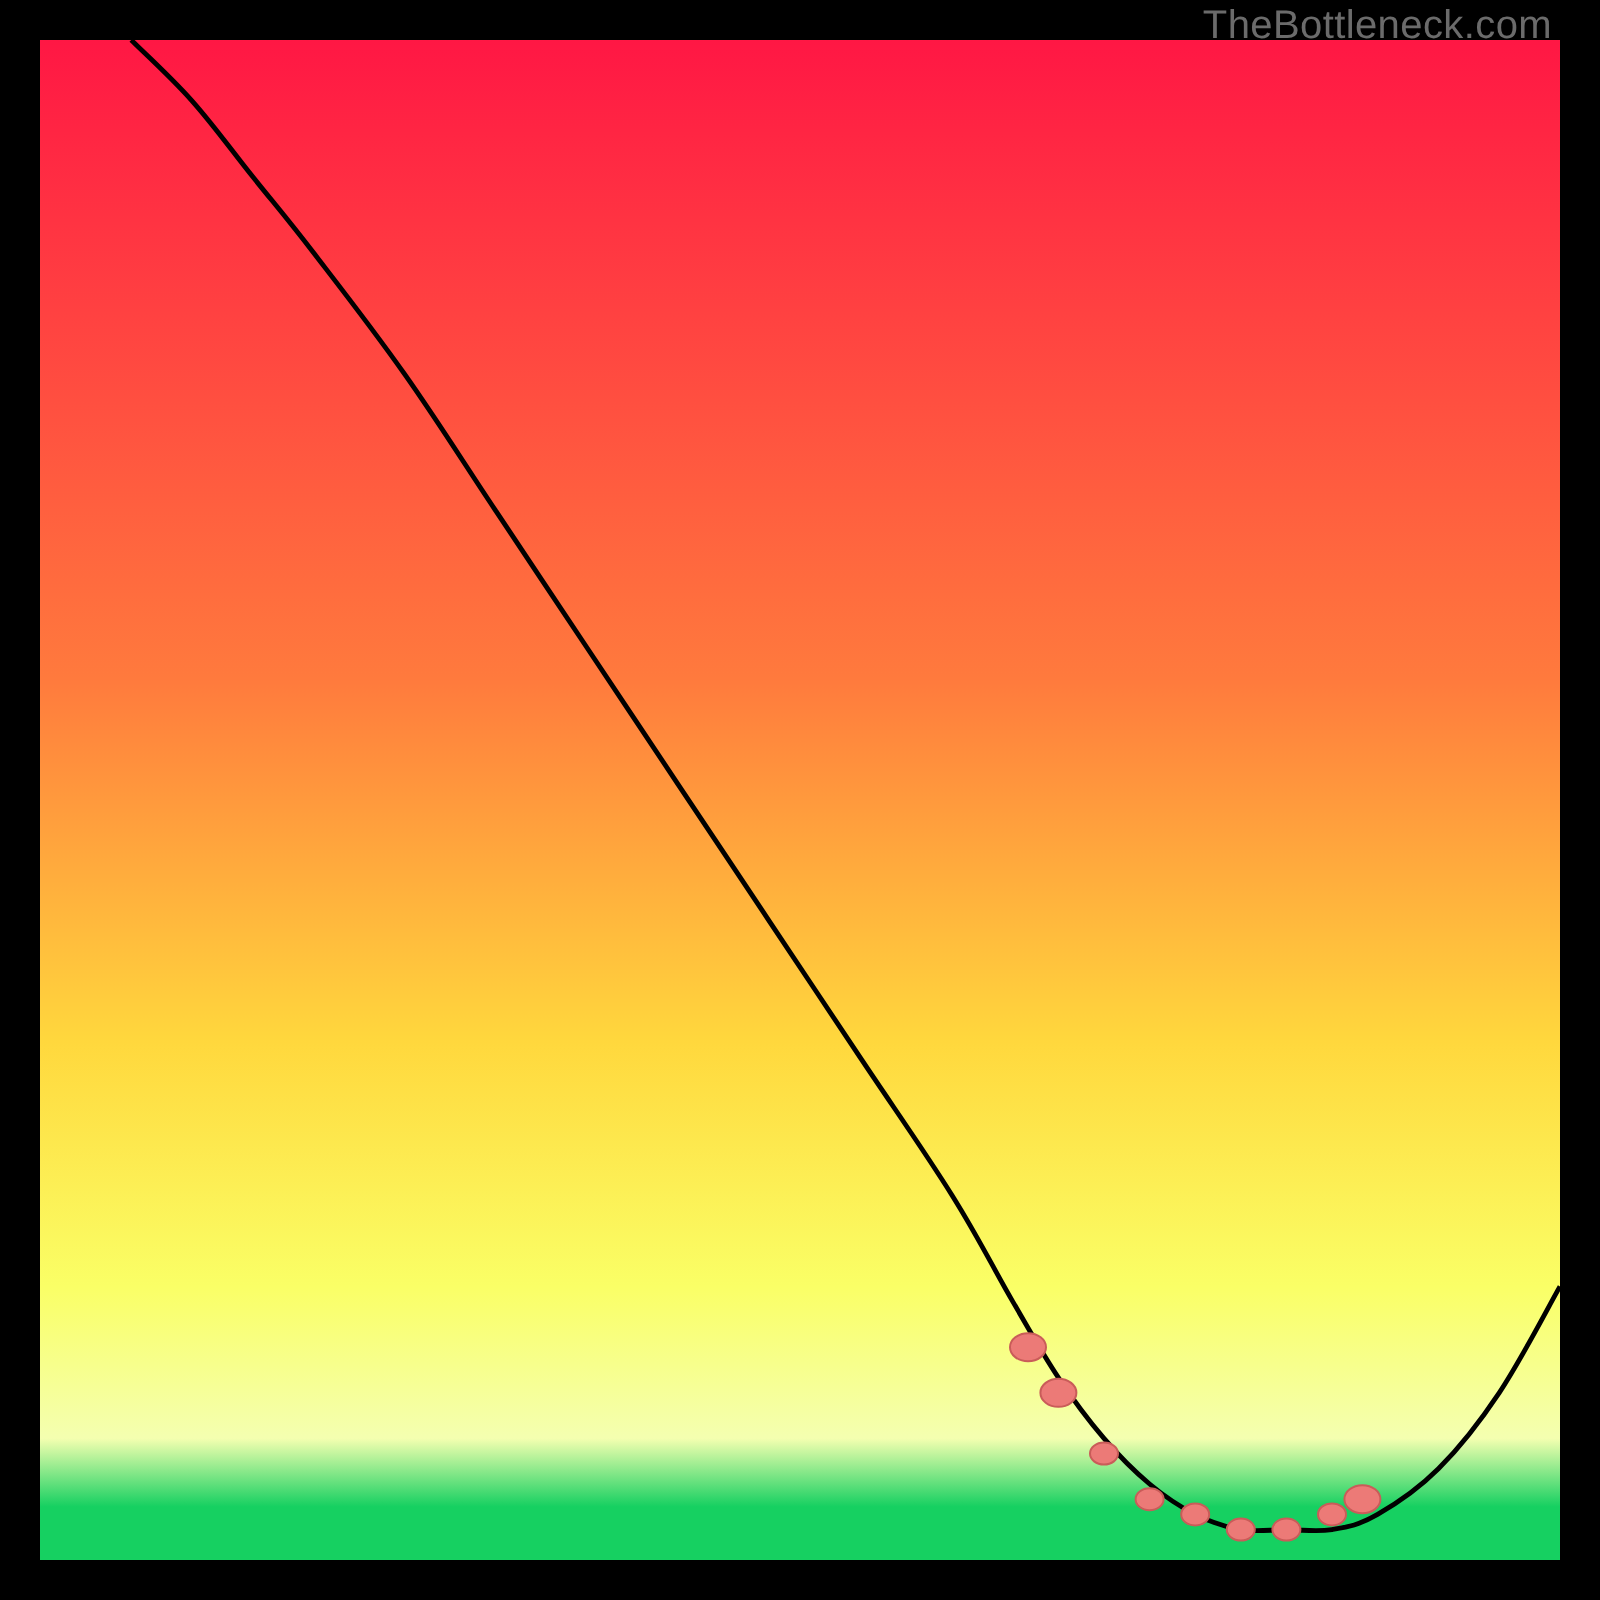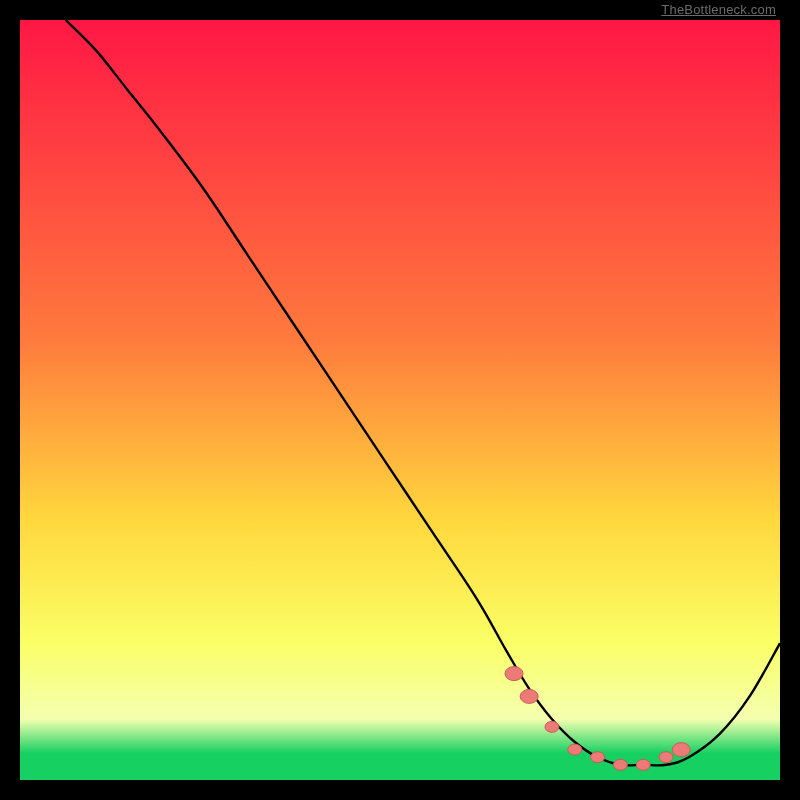--- a/index.html
+++ b/index.html
@@ -24,21 +24,21 @@
     left: 0;
     top: 0;
     width: 760px;
     height: 760px;
   }
   .watermark {
     position: absolute;
     top: 2px;
     right: 24px;
     color: #6b6b6b;
-    font-size: 13px;
+    font-size: 20px;
     font-weight: 500;
     letter-spacing: 0.2px;
     text-decoration: underline;
   }
 </style>
 </head>
 <body>
 
 <div class="watermark">TheBottleneck.com</div>
 

